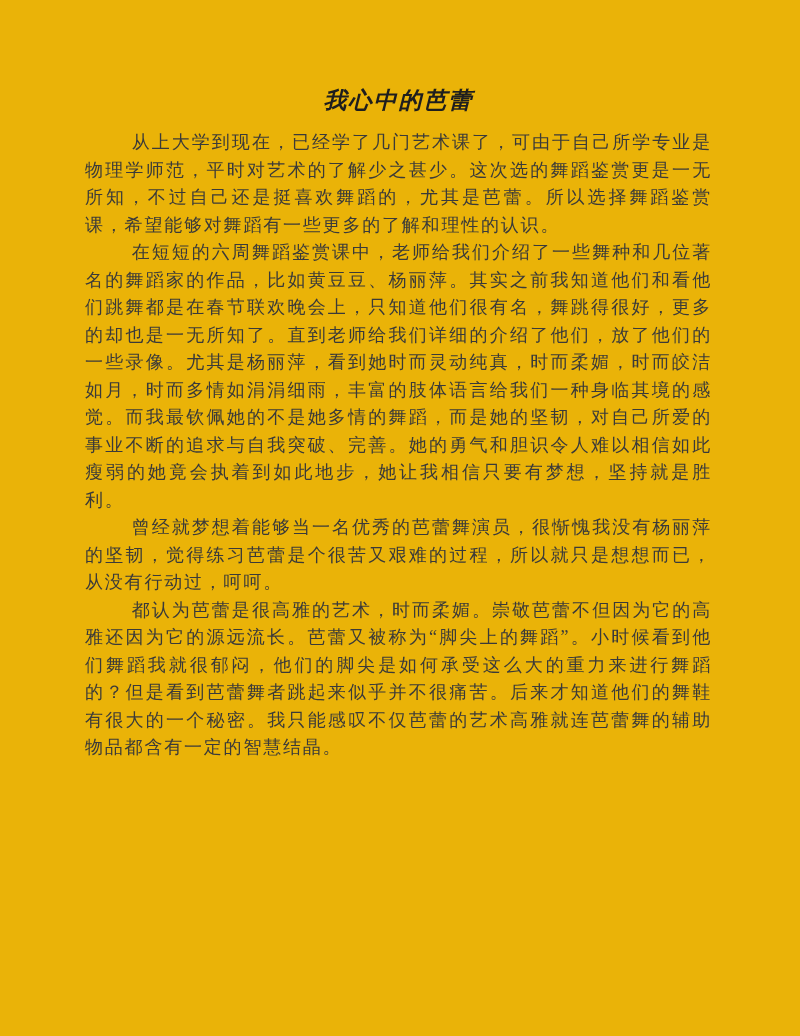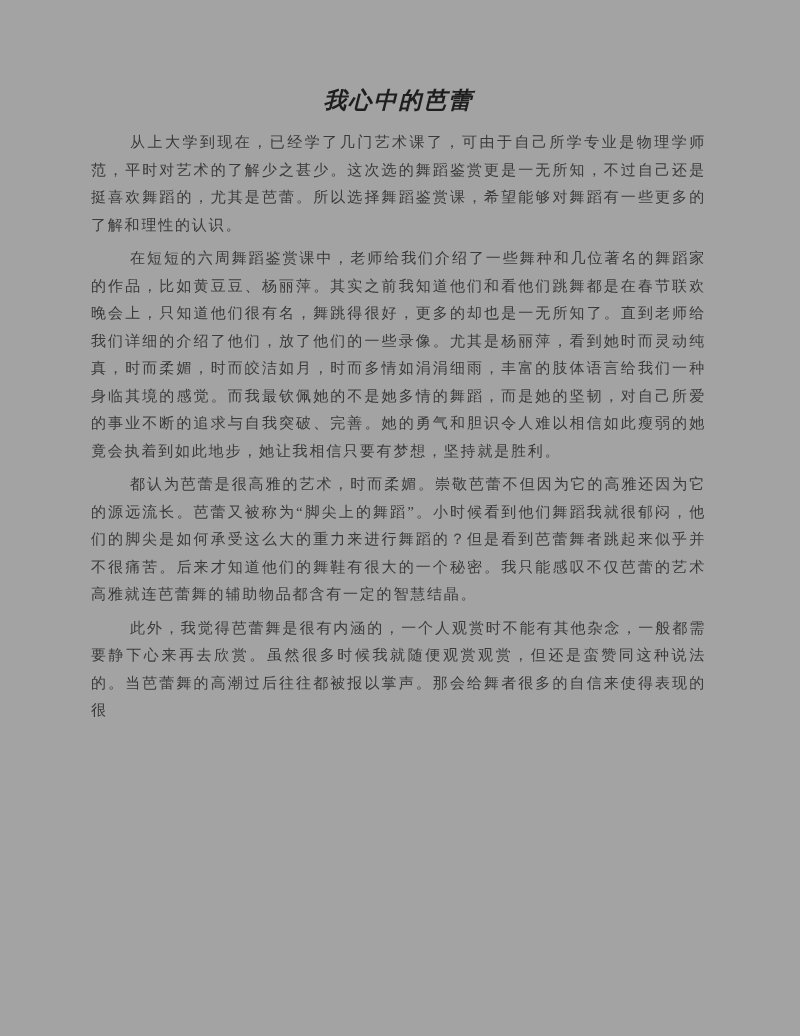--- a/index.html
+++ b/index.html
@@ -4,58 +4,58 @@
 <style>
   html, body {
     margin: 0;
     padding: 0;
     background: #ffffff;
   }
   .page {
     position: relative;
     width: 800px;
     height: 1036px;
-    background: #a3a3a3;
+    background: #eab308;
     overflow: hidden;
     font-family: "Liberation Serif", serif;
   }
   .content {
     position: absolute;
     left: 85px;
     top: 86px;
     width: 627px;
   }
   .doc-title {
     margin: 0 0 13px 0;
     text-align: center;
     font-size: 23px;
     line-height: 30px;
     font-weight: bold;
     font-style: italic;
     letter-spacing: 2px;
     color: #1e1e1e;
   }
   .para {
-    margin: 6px;
-    font-size: 15px;
+    margin: 0;
+    font-size: 18px;
     line-height: 27.5px;
     letter-spacing: 1.8px;
     color: #3a3a3a;
     text-align: justify;
     text-align-last: left;
     text-justify: inter-character;
     text-indent: 2.6em;
     word-break: break-all;
     font-weight: 300;
   }
 </style>
 </head>
 <body>
 
 <div class="page">
   <div class="content">
     <h1 class="doc-title">我心中的芭蕾</h1>
     <p class="para">从上大学到现在，已经学了几门艺术课了，可由于自己所学专业是物理学师范，平时对艺术的了解少之甚少。这次选的舞蹈鉴赏更是一无所知，不过自己还是挺喜欢舞蹈的，尤其是芭蕾。所以选择舞蹈鉴赏课，希望能够对舞蹈有一些更多的了解和理性的认识。</p>
     <p class="para">在短短的六周舞蹈鉴赏课中，老师给我们介绍了一些舞种和几位著名的舞蹈家的作品，比如黄豆豆、杨丽萍。其实之前我知道他们和看他们跳舞都是在春节联欢晚会上，只知道他们很有名，舞跳得很好，更多的却也是一无所知了。直到老师给我们详细的介绍了他们，放了他们的一些录像。尤其是杨丽萍，看到她时而灵动纯真，时而柔媚，时而皎洁如月，时而多情如涓涓细雨，丰富的肢体语言给我们一种身临其境的感觉。而我最钦佩她的不是她多情的舞蹈，而是她的坚韧，对自己所爱的事业不断的追求与自我突破、完善。她的勇气和胆识令人难以相信如此瘦弱的她竟会执着到如此地步，她让我相信只要有梦想，坚持就是胜利。</p>
+    <p class="para">曾经就梦想着能够当一名优秀的芭蕾舞演员，很惭愧我没有杨丽萍的坚韧，觉得练习芭蕾是个很苦又艰难的过程，所以就只是想想而已，从没有行动过，呵呵。</p>
     <p class="para">都认为芭蕾是很高雅的艺术，时而柔媚。崇敬芭蕾不但因为它的高雅还因为它的源远流长。芭蕾又被称为“脚尖上的舞蹈”。小时候看到他们舞蹈我就很郁闷，他们的脚尖是如何承受这么大的重力来进行舞蹈的？但是看到芭蕾舞者跳起来似乎并不很痛苦。后来才知道他们的舞鞋有很大的一个秘密。我只能感叹不仅芭蕾的艺术高雅就连芭蕾舞的辅助物品都含有一定的智慧结晶。</p>
-    <p class="para">此外，我觉得芭蕾舞是很有内涵的，一个人观赏时不能有其他杂念，一般都需要静下心来再去欣赏。虽然很多时候我就随便观赏观赏，但还是蛮赞同这种说法的。当芭蕾舞的高潮过后往往都被报以掌声。那会给舞者很多的自信来使得表现的很</p>
   </div>
 </div>
 
 </body></html>

